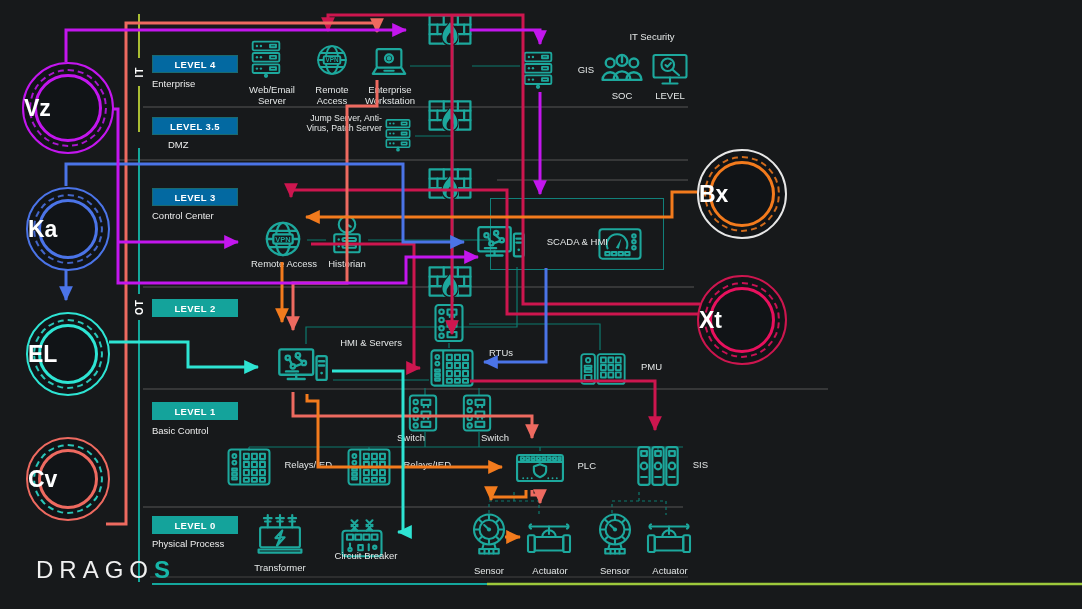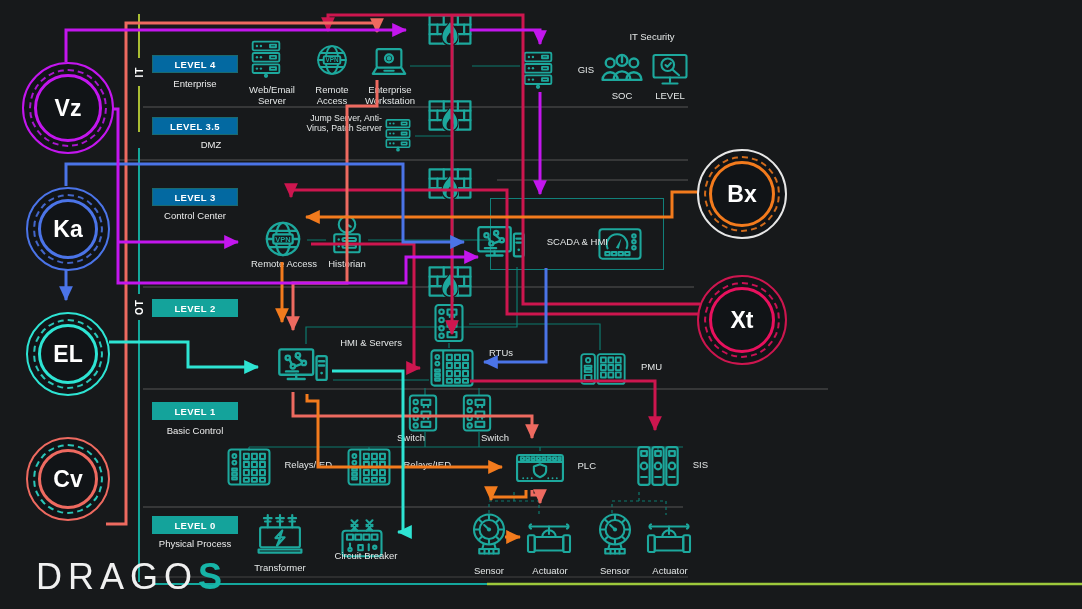--- a/index.html
+++ b/index.html
@@ -15,30 +15,30 @@
   .icon{position:absolute;z-index:2}
   .icon svg{width:100%;height:100%}
   .icon svg *{stroke:#1da89d;fill:none;stroke-width:1.4;stroke-linecap:round;stroke-linejoin:round}
   .icon svg .f{fill:#1da89d;stroke:none}
   .icon svg .bg{fill:#17191b;stroke:none}
   .icon svg text{fill:#1da89d;stroke:none;font-family:"Liberation Sans",sans-serif;font-size:4.6px;font-weight:bold}
   .lvl{position:absolute;width:86px;height:18px;display:flex;align-items:center;justify-content:center;
        color:#fff;font-size:9.5px;font-weight:bold;letter-spacing:.4px;z-index:3}
   .dark{background:#0369a1;box-shadow:inset 0 0 0 1px #1b6a70}
   .bright{background:#14a39b}
-  .lvlname{position:absolute;width:86px;text-align:center;color:#ededed;font-size:9.5px;z-index:3}
+  .lvlname{position:absolute;width:86px;color:#ededed;font-size:9.5px;z-index:3}
   .zone{position:absolute;color:#fff;font-weight:bold;font-size:10px;letter-spacing:1px;
         transform:translate(-50%,-50%) rotate(-90deg);z-index:3}
   .badge{position:absolute;border-radius:50%;background:#111417;display:flex;align-items:center;
-         justify-content:center;border:2px solid var(--oc);z-index:6}
+         border:2px solid var(--oc);z-index:6}
   .badge .r1{position:absolute;inset:5px;border-radius:50%;border:2px dashed var(--c1,var(--c));opacity:.85}
   .badge .r2{position:absolute;inset:10px;border-radius:50%;border:3px solid var(--c)}
   .badge .bl{position:relative;color:#fff;font-weight:bold;font-size:23px}
   .scadabox{position:absolute;border:1px solid #11807a;z-index:1}
-  .logo{position:absolute;left:36px;top:556px;font-size:36px;letter-spacing:6px;color:#f0f0f0;z-index:3}
+  .logo{position:absolute;left:36px;top:556px;font-size:24px;letter-spacing:6px;color:#f0f0f0;z-index:3}
   .logo .s2{color:#17b5a8;font-weight:bold;letter-spacing:0}
 </style>
 </head>
 <body>
 
 <svg id="base" class="layer" width="1082" height="609">
   <path d="M143,107 H688 M117,160 H688 M497,180 H688 M143,287 H694 M143,389 H828 M143,507 H683" stroke="#575757" stroke-width="1" fill="none"></path>
   <path d="M150,577 H688" stroke="#454545" stroke-width="1" fill="none"></path>
   <path d="M139,14 V58 M139,86 V132" stroke="#a9bd33" stroke-width="2" fill="none"></path>
   <path d="M139,148 V294 M139,320 V582" stroke="#13a89c" stroke-width="2" fill="none"></path>

